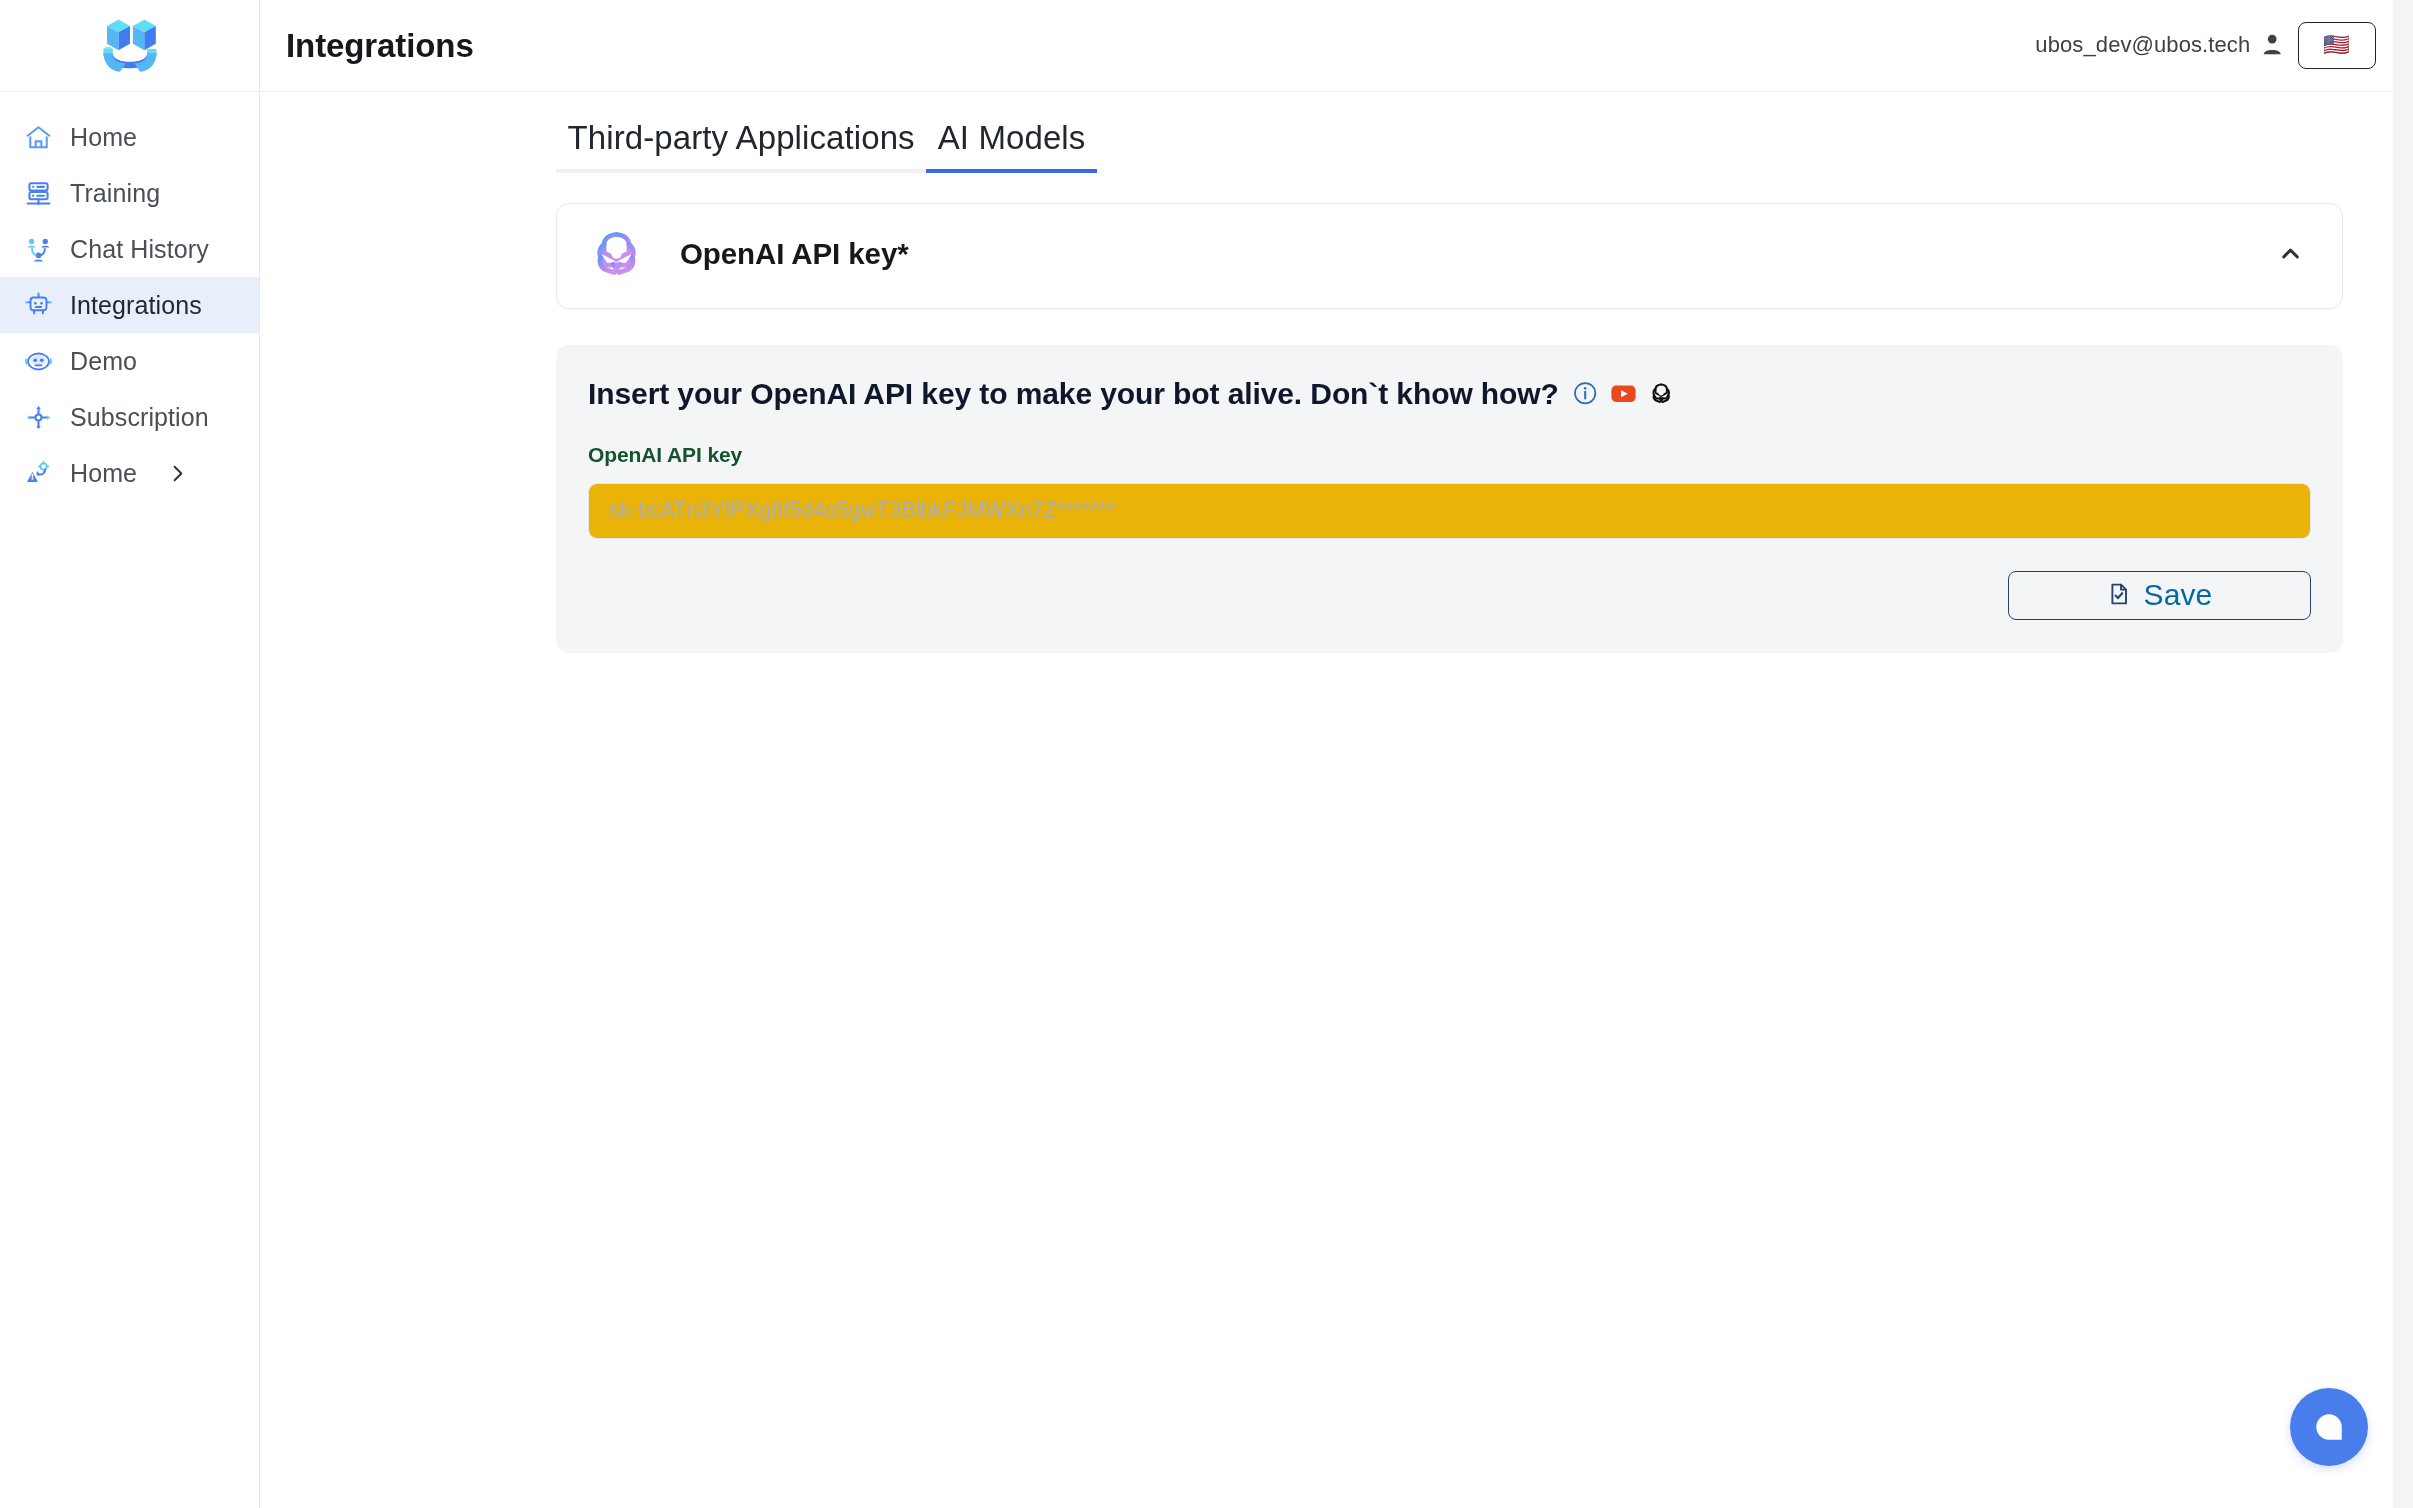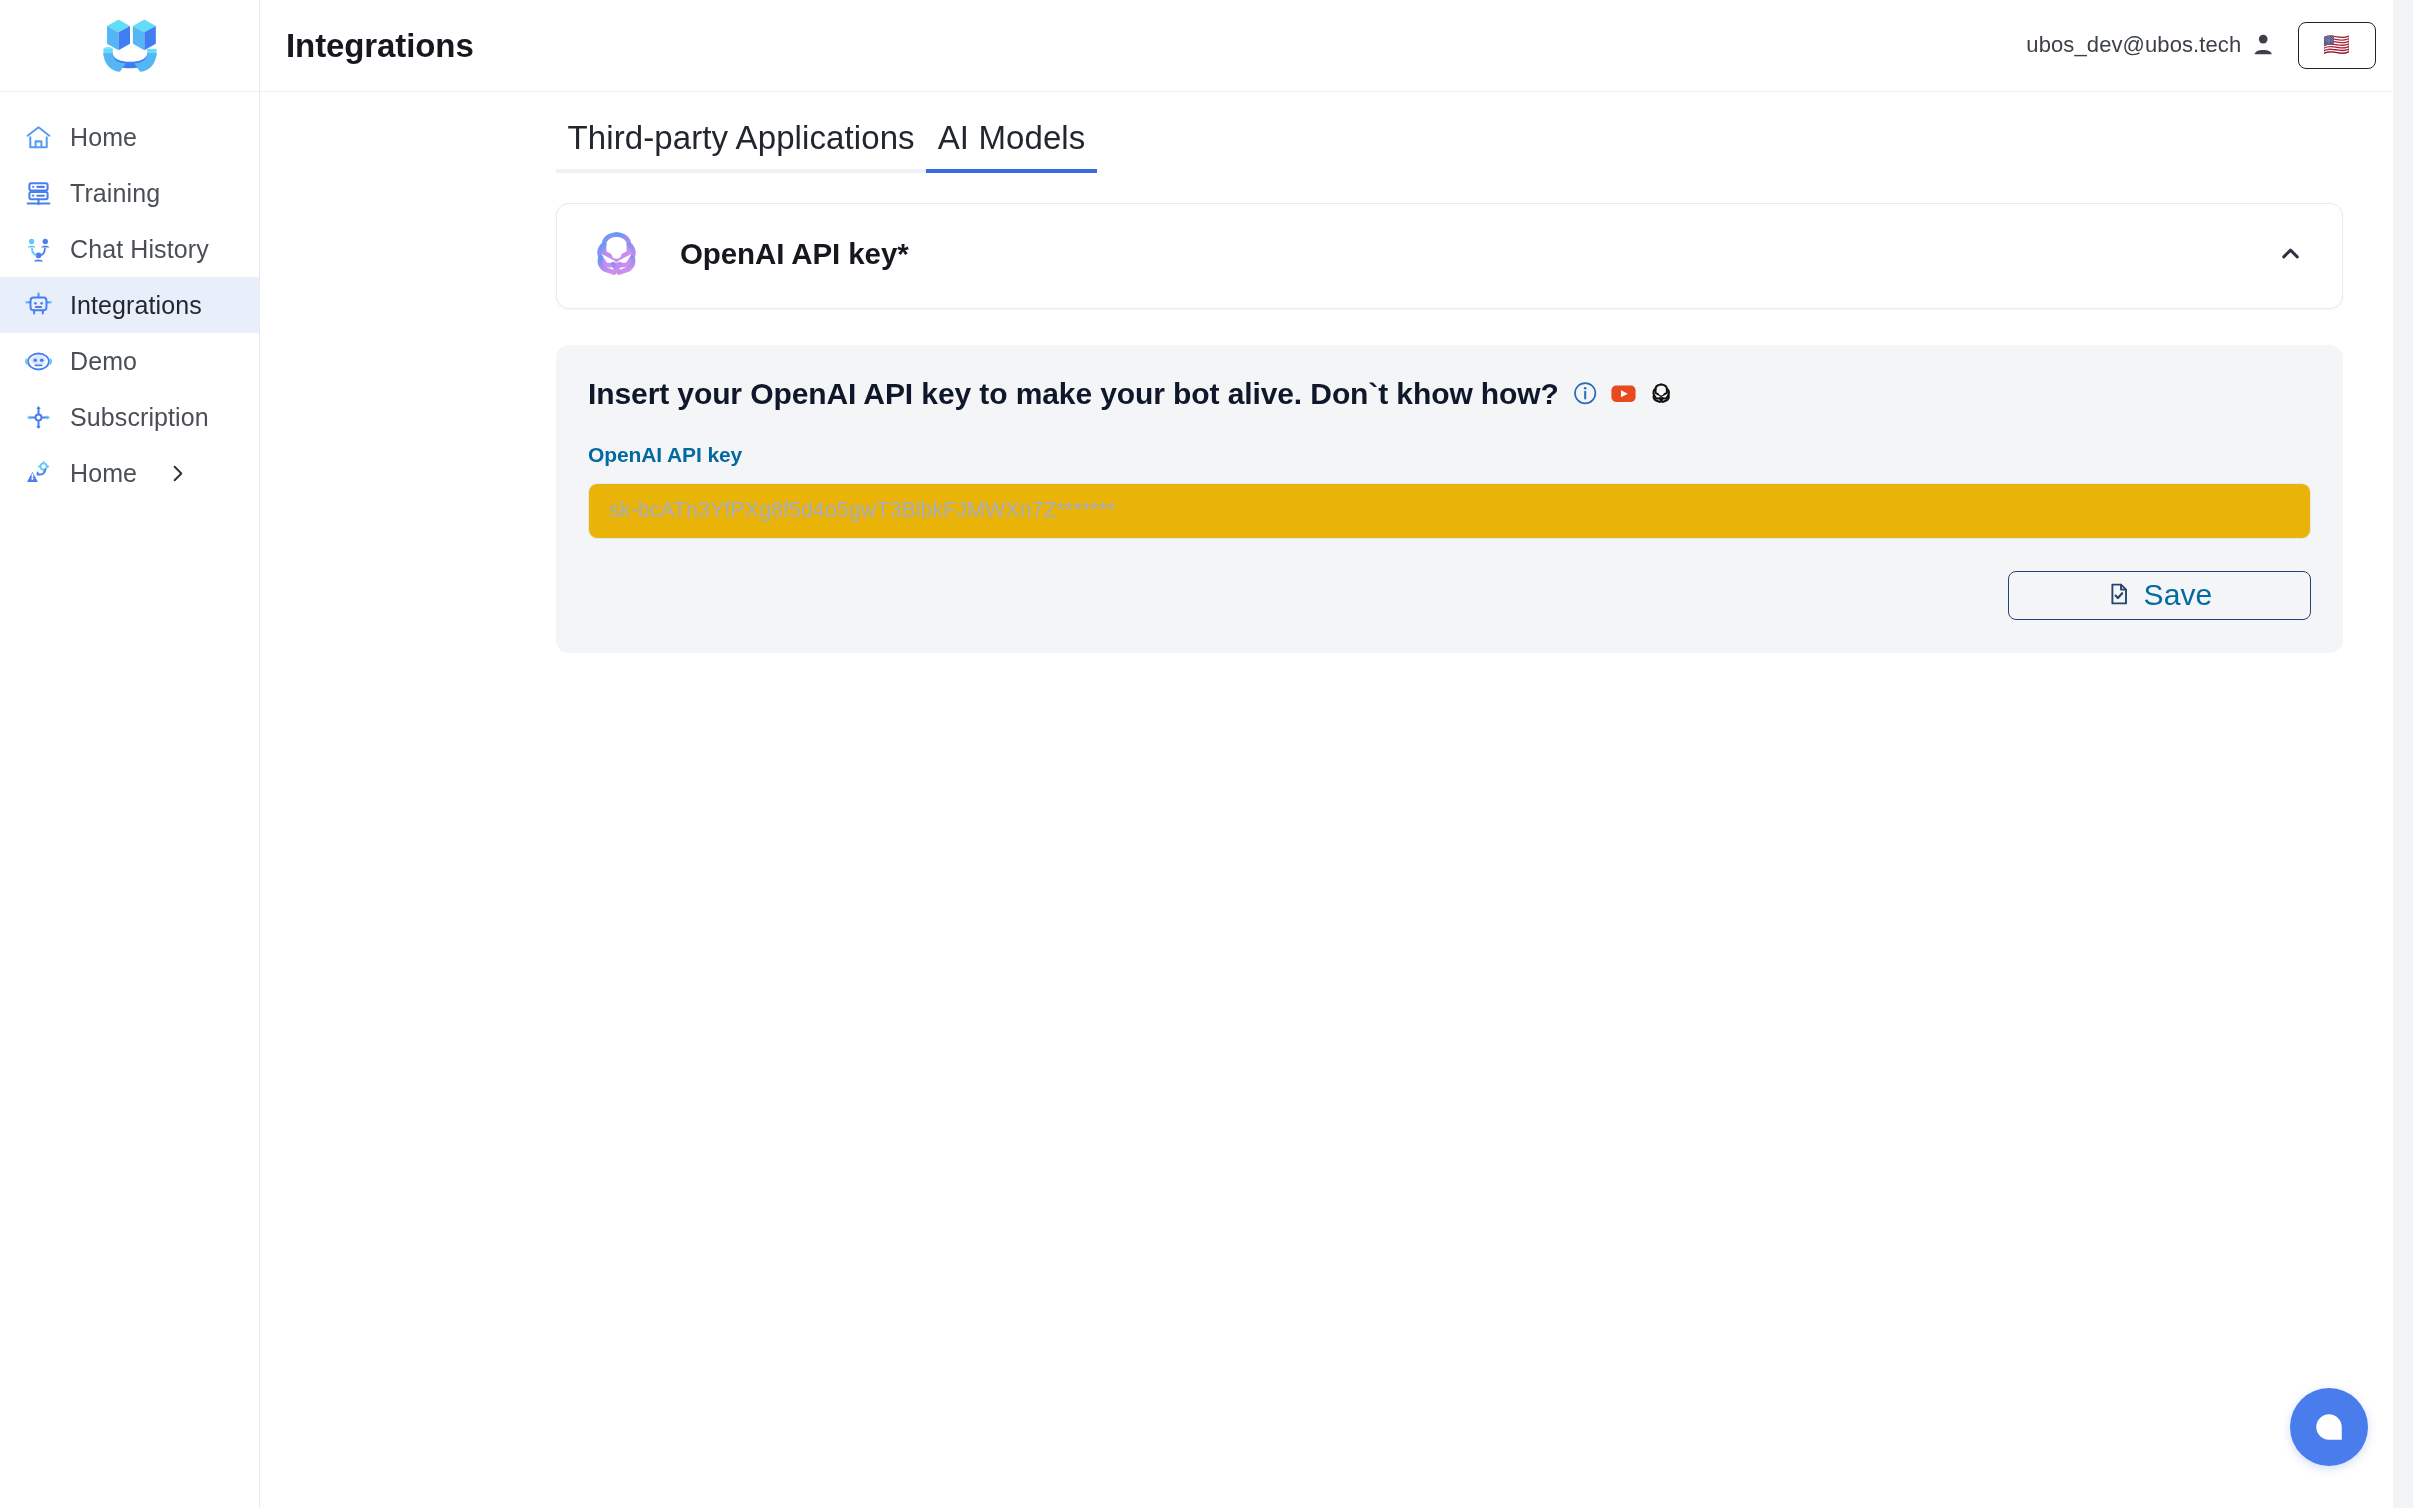--- a/index.html
+++ b/index.html
@@ -101,21 +101,21 @@
   .page-title {
     font-size: 33px;
     font-weight: 700;
     color: #16181d;
     letter-spacing: -0.1px;
   }
 
   .topbar-right {
     display: flex;
     align-items: center;
-    gap: 23px;
+    gap: 14px;
   }
 
   .user-chip {
     display: flex;
     align-items: center;
     gap: 9.3px;
     cursor: pointer;
   }
 
   .user-email {
@@ -220,21 +220,21 @@
     align-items: center;
     gap: 12.2px;
     margin-left: 14.4px;
   }
   .hint-icon { display: flex; align-items: center; justify-content: center; cursor: pointer; }
 
   .field-label {
     margin-top: 32px;
     font-size: 21px;
     font-weight: 700;
-    color: #0369a1;
+    color: #14532d;
     letter-spacing: -0.1px;
   }
 
   .api-input {
     margin-top: 16px;
     width: 100%;
     height: 56px;
     border: 1.4px solid #e6e8ec;
     border-radius: 9.3px;
     background: #eab308;

